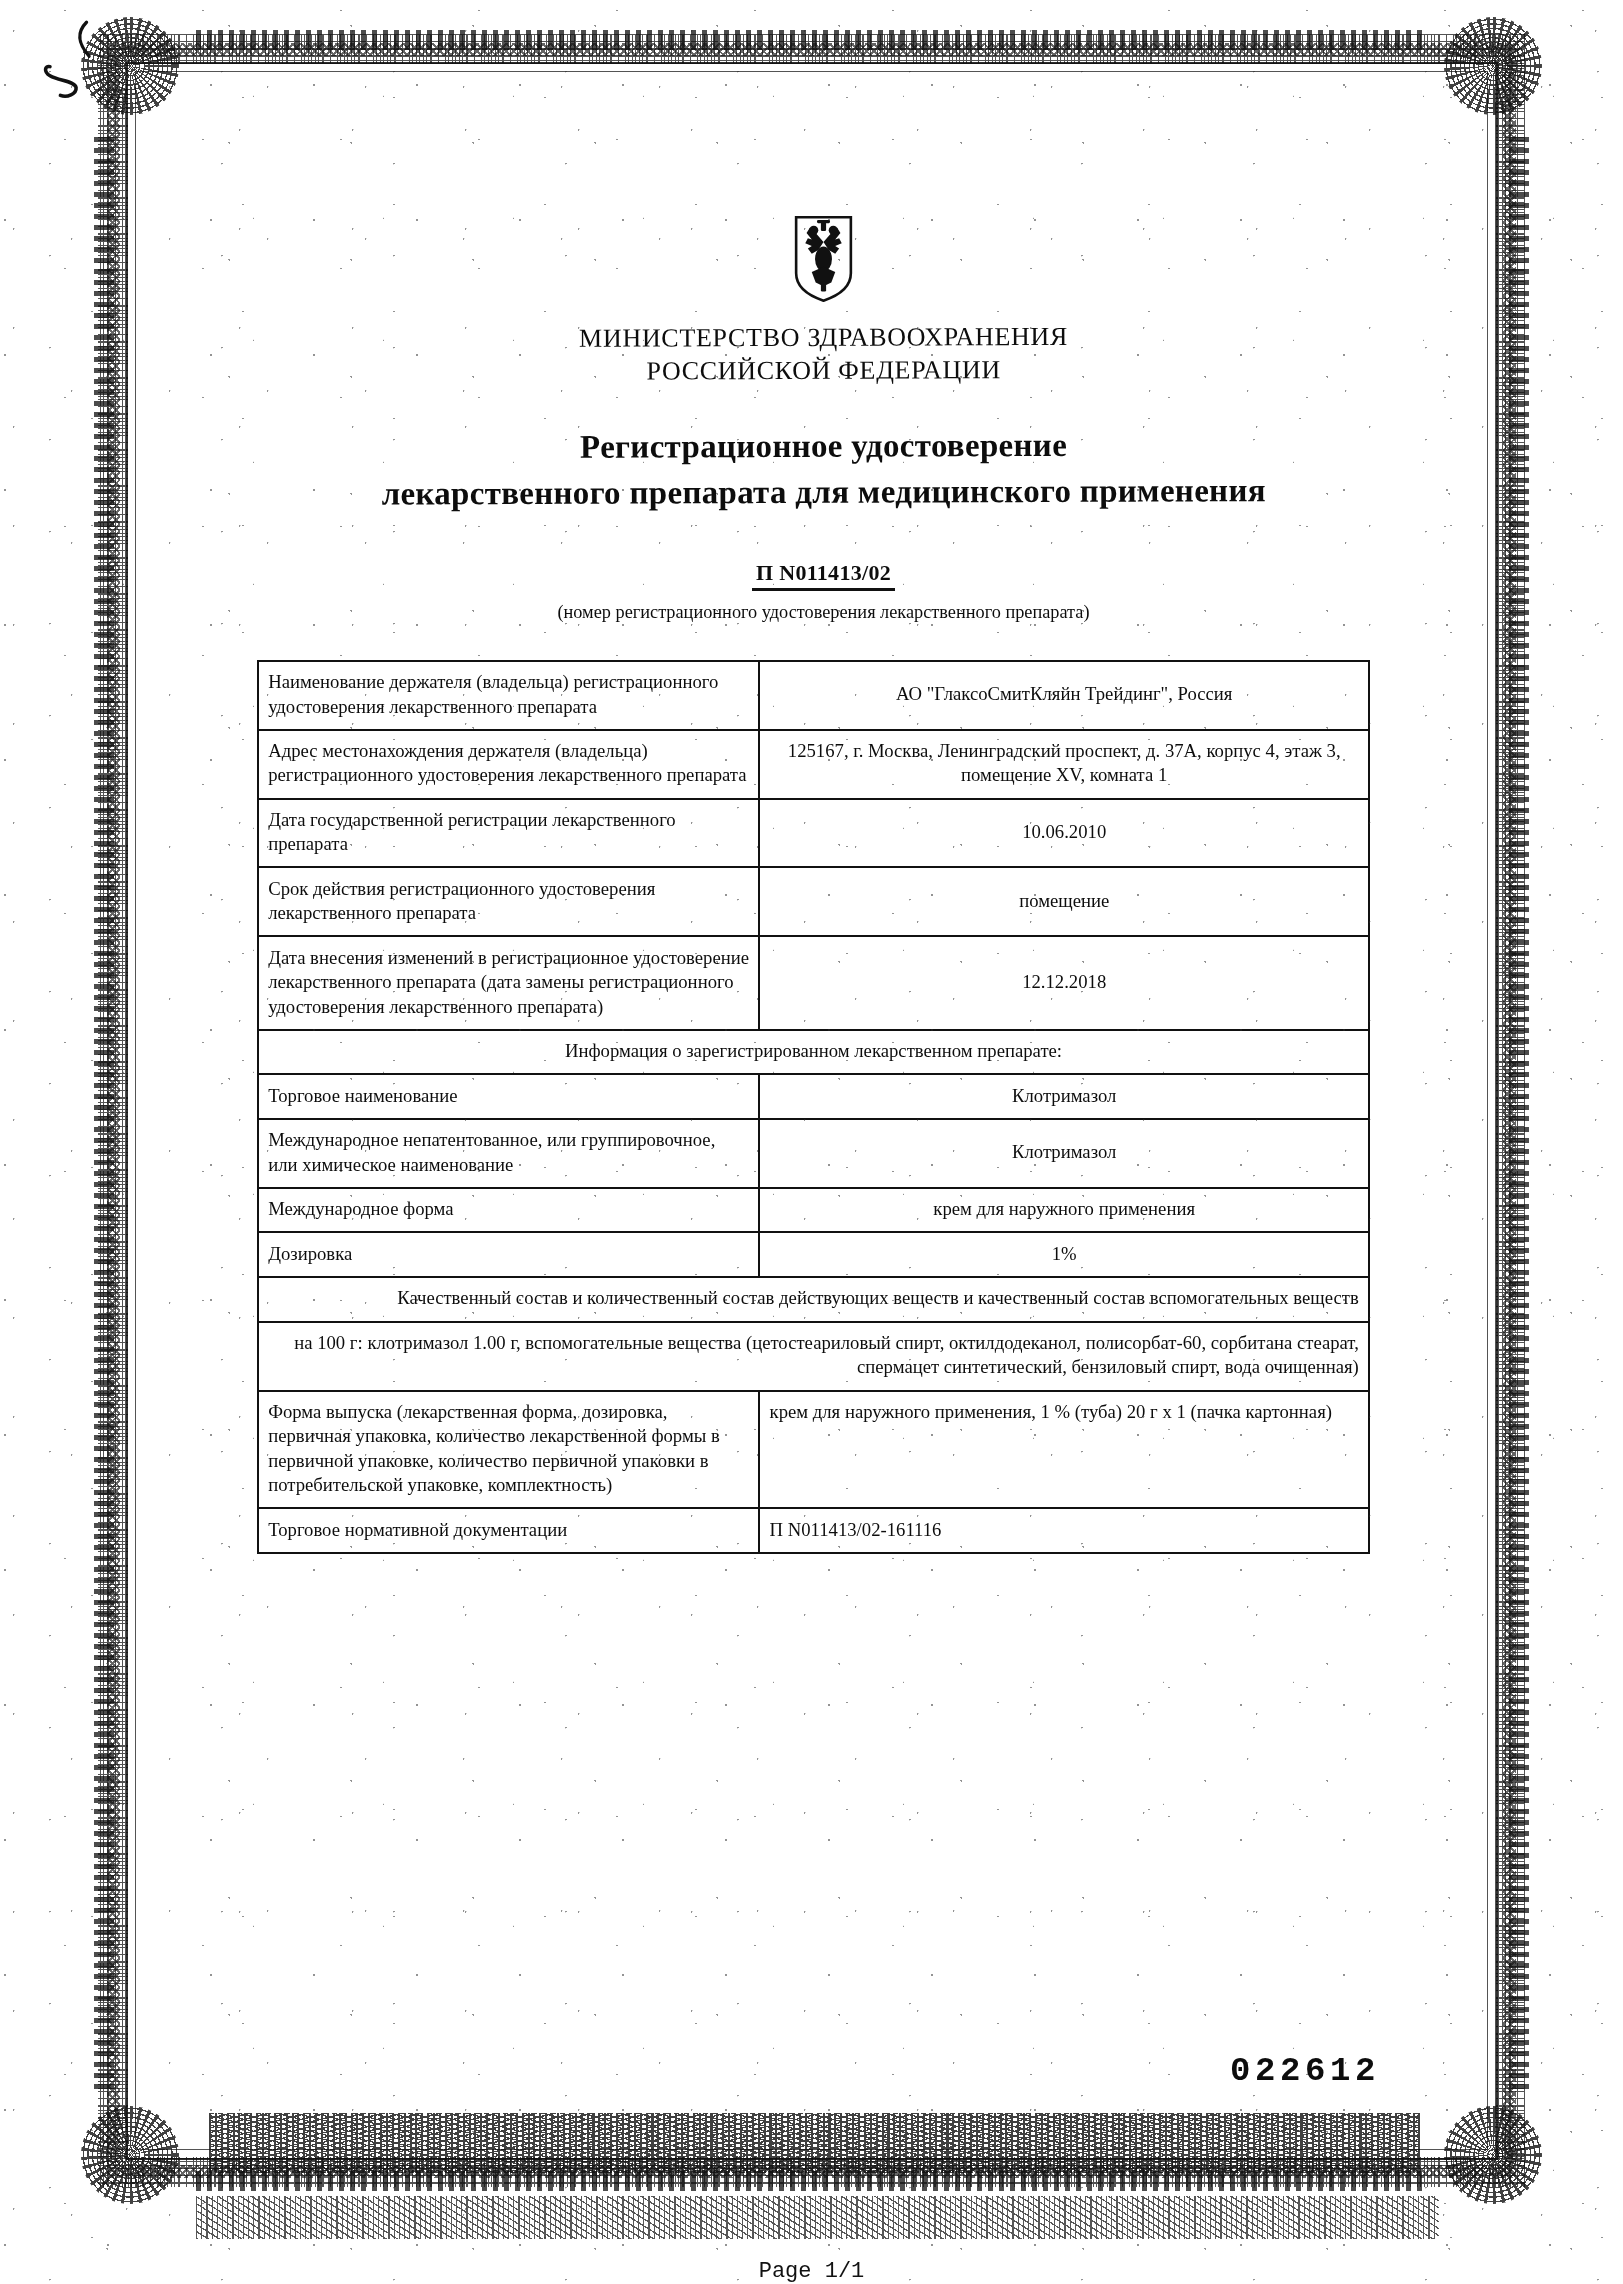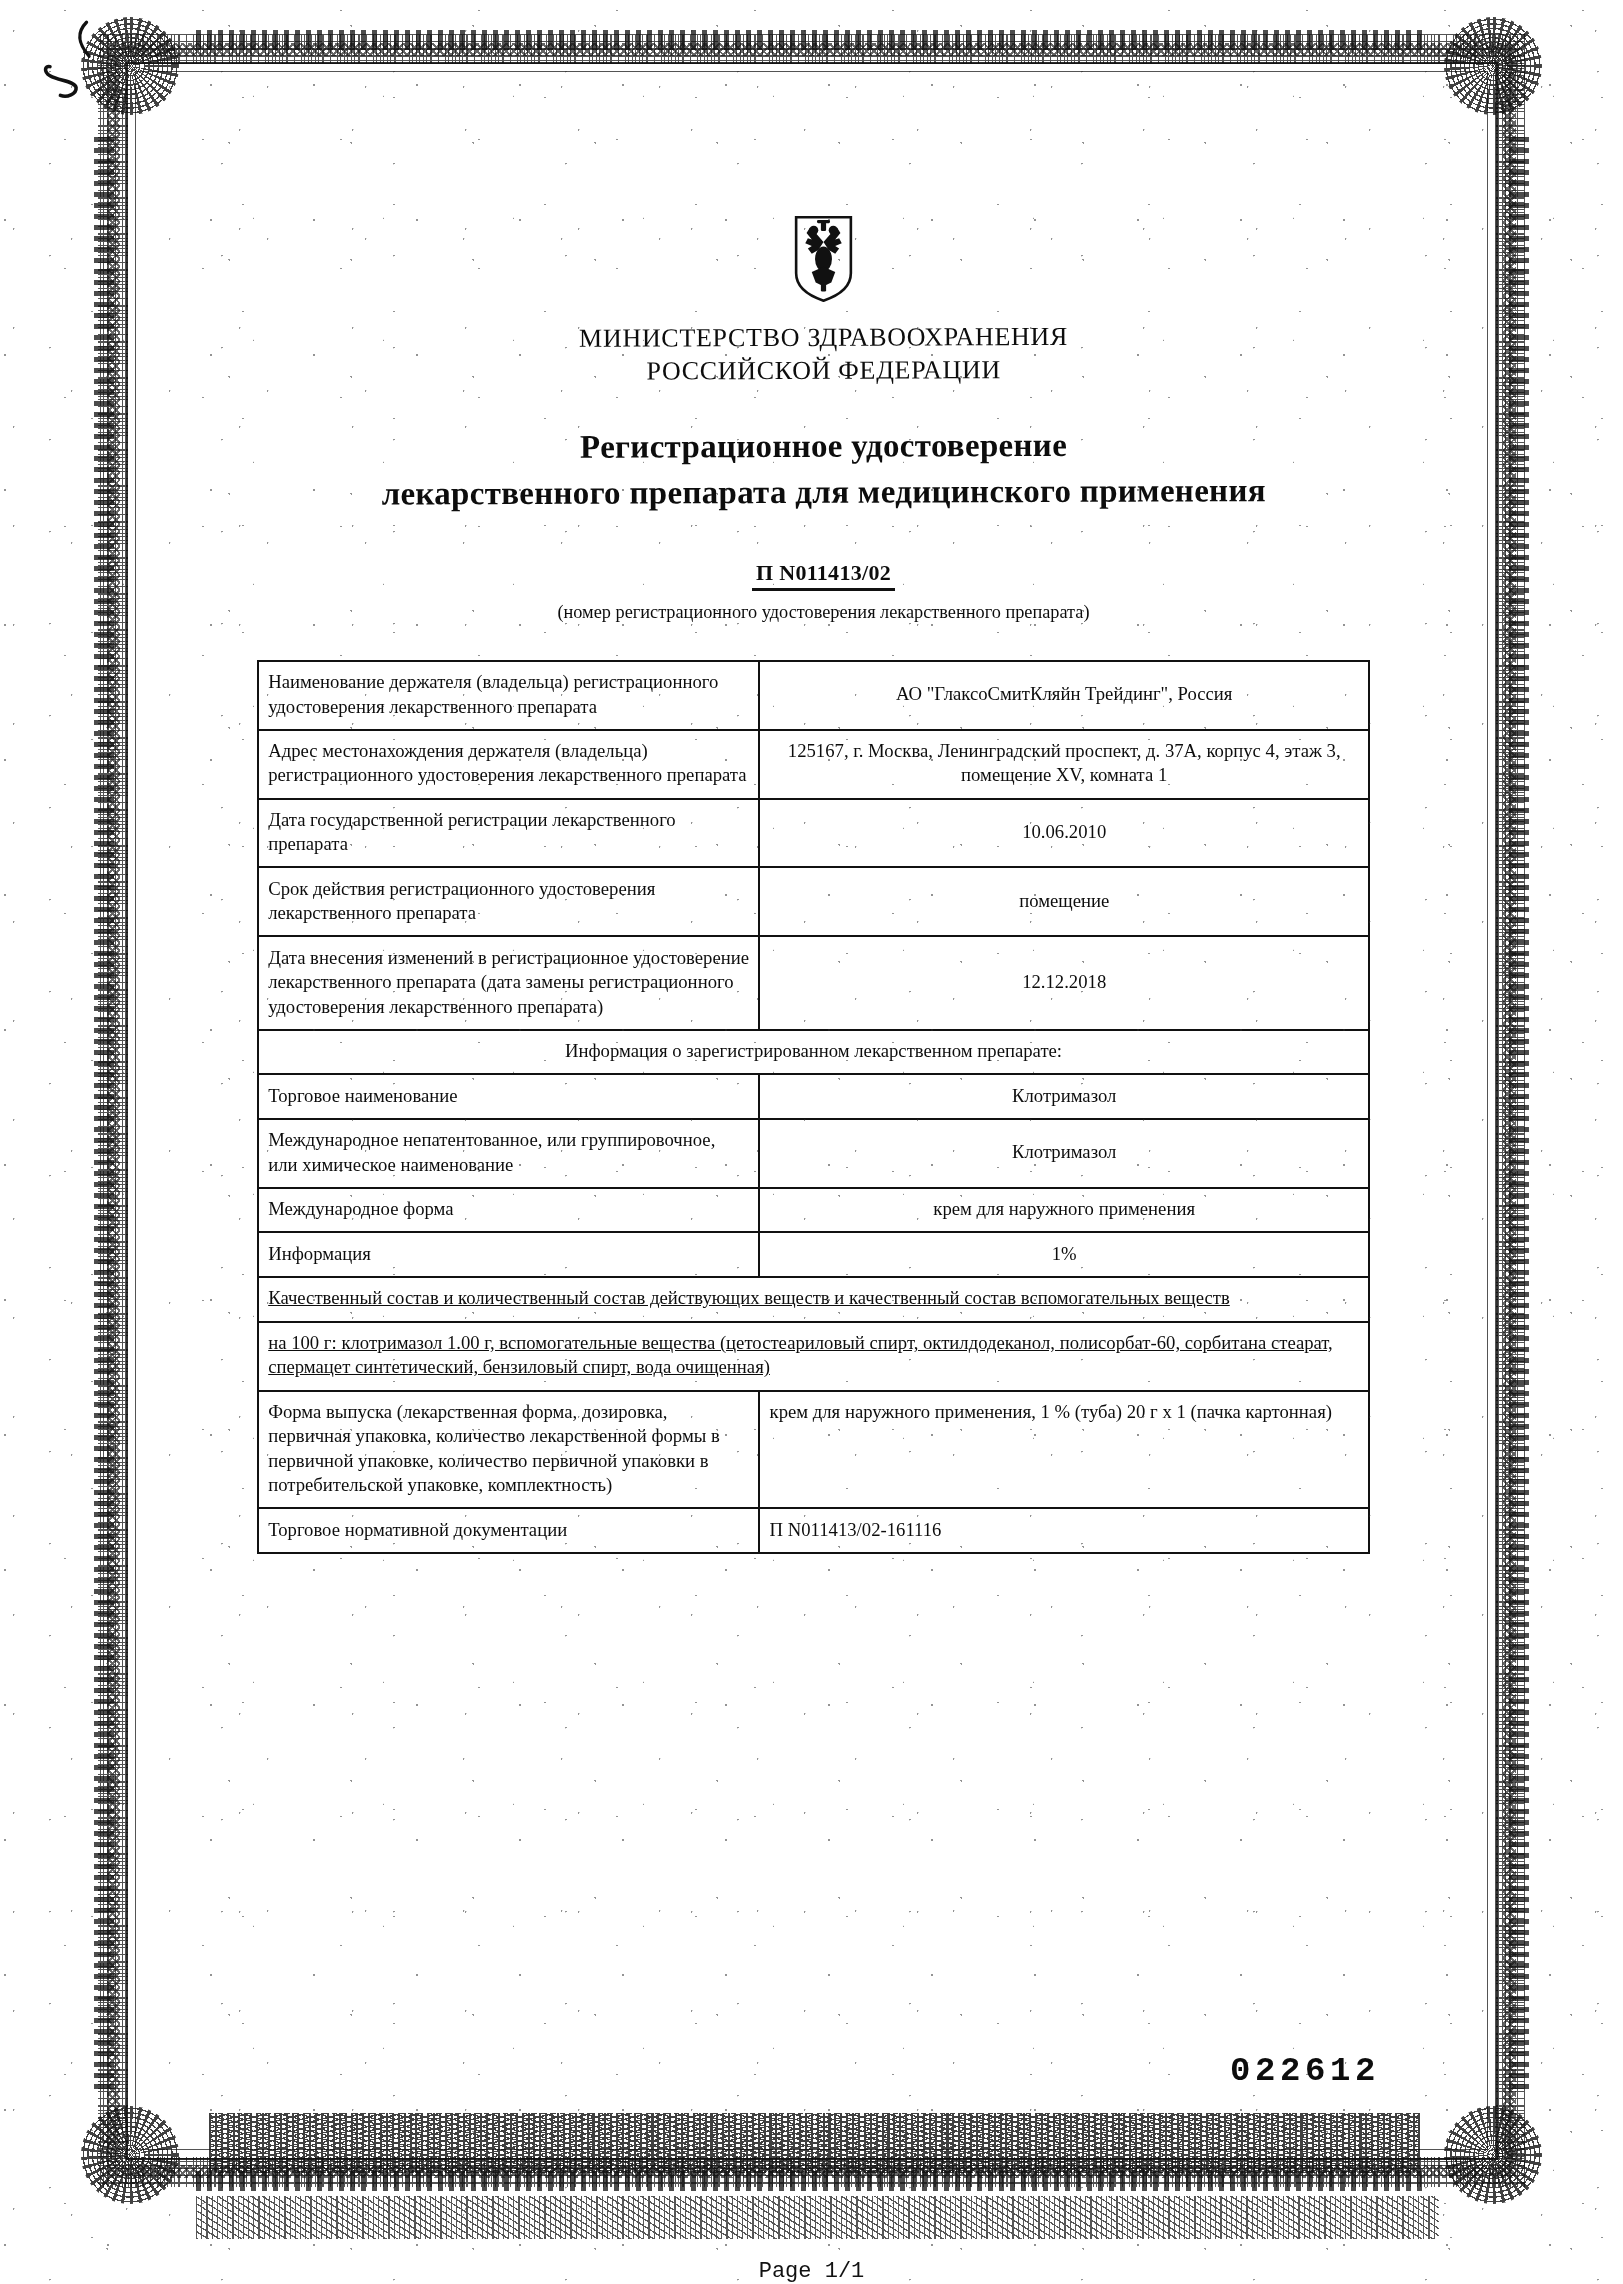--- a/index.html
+++ b/index.html
@@ -87,21 +87,21 @@
   
   table.reg{margin-top:37px;border-collapse:collapse;width:1113px;table-layout:fixed;}
   table.reg td{
     border:2px solid #111;
     padding:8.5px 9.2px 9.8px 9.2px;
     font-size:18.7px;line-height:1.30;vertical-align:middle;
   }
   td.lbl{width:481px;text-align:left;border-radius:30px;}
   td.val{text-align:center;}
   td.val.left{text-align:left;}
-  td.full{text-align:left;text-decoration:underline;}
+  td.full{text-align:right;}
   td.center{text-align:center;}
 
   
   .stampno{position:absolute;left:1230px;top:2052px;z-index:25;
     font-family:"Liberation Mono", monospace;font-size:34px;letter-spacing:4.6px;font-weight:bold;}
 
   
   .strip{position:absolute;left:209px;top:2113px;width:1211px;height:60px;z-index:22;opacity:.8;
     background:
       repeating-linear-gradient(90deg,#111 0 2px,transparent 2px 5.9px),
@@ -205,21 +205,21 @@
       </tr>
       <tr>
         <td class="lbl">Международное непатентованное, или группировочное, или химическое наименование</td>
         <td class="val">Клотримазол</td>
       </tr>
       <tr>
         <td class="lbl">Международное форма</td>
         <td class="val">крем для наружного применения</td>
       </tr>
       <tr>
-        <td class="lbl">Информация</td>
+        <td class="lbl">Дозировка</td>
         <td class="val">1%</td>
       </tr>
 
       <tr>
         <td class="full" colspan="2">Качественный состав и количественный состав действующих веществ и качественный состав вспомогательных веществ</td>
       </tr>
       <tr>
         <td class="full" colspan="2">на 100 г: клотримазол 1.00 г, вспомогательные вещества (цетостеариловый спирт, октилдодеканол, полисорбат-60, сорбитана стеарат, спермацет синтетический, бензиловый спирт, вода очищенная)</td>
       </tr>
 

